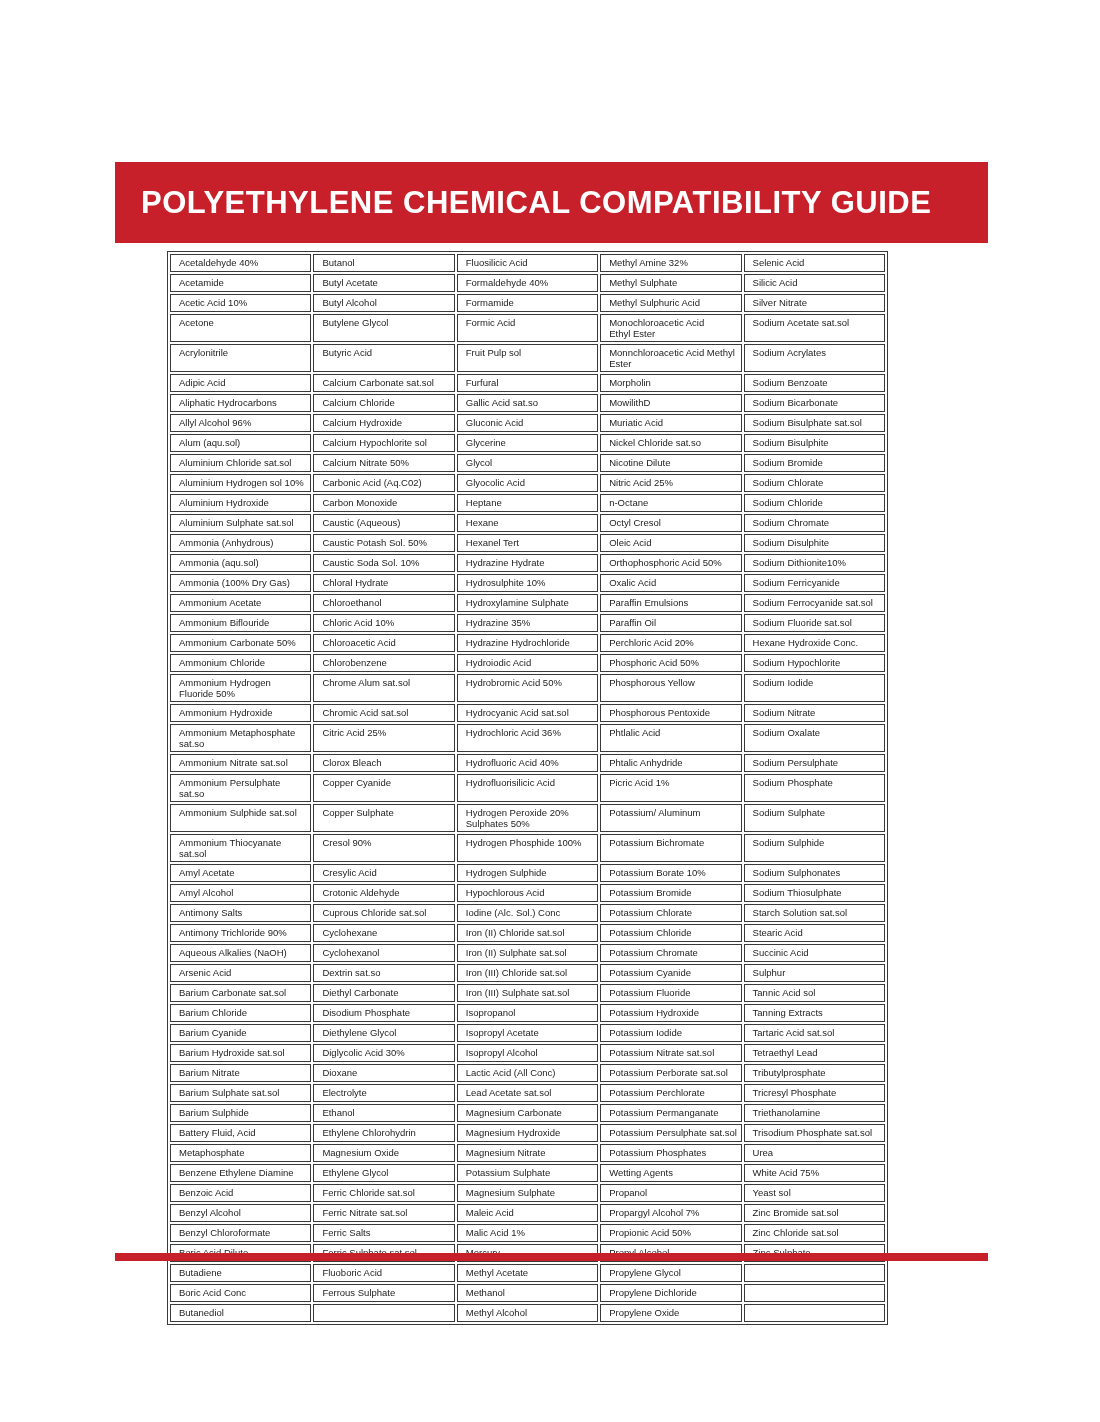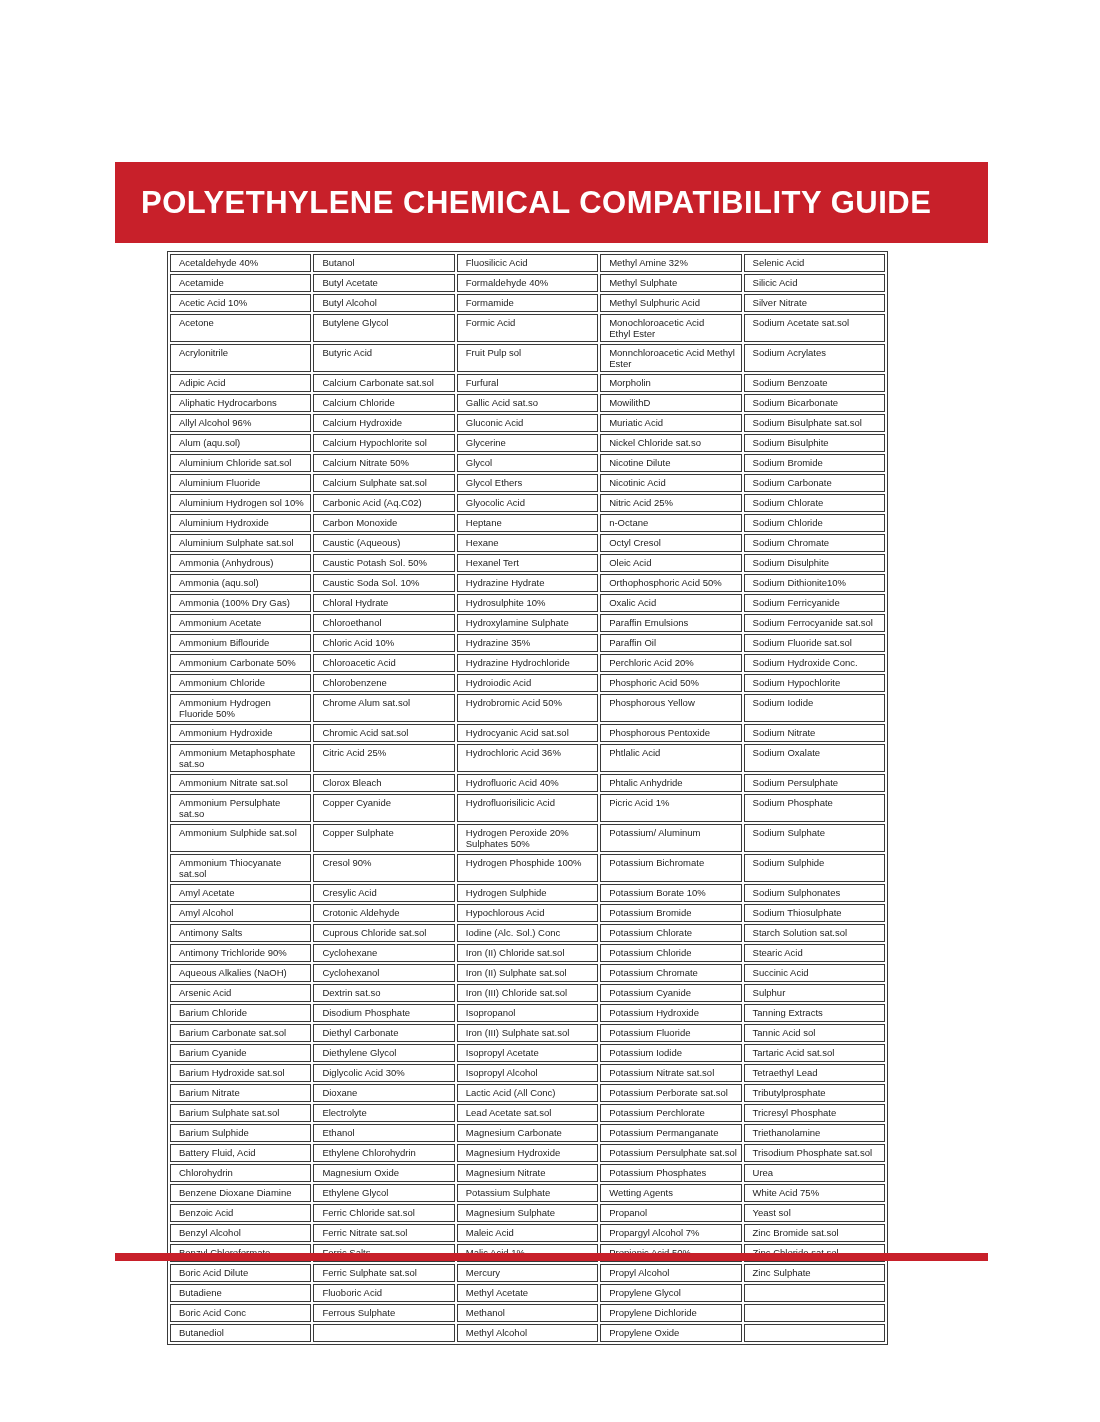--- a/index.html
+++ b/index.html
@@ -143,27 +143,20 @@
             <td>Sodium Bisulphite</td>
           </tr>
           <tr>
             <td>Aluminium Chloride sat.sol</td>
             <td>Calcium Nitrate 50%</td>
             <td>Glycol</td>
             <td>Nicotine Dilute</td>
             <td>Sodium Bromide</td>
           </tr>
           <tr>
-            <td>Aluminium Fluoride</td>
-            <td>Calcium Sulphate sat.sol</td>
-            <td>Glycol Ethers</td>
-            <td>Nicotinic Acid</td>
-            <td>Sodium Carbonate</td>
-          </tr>
-          <tr>
             <td>Aluminium Hydrogen sol 10%</td>
             <td>Carbonic Acid (Aq.C02)</td>
             <td>Glyocolic Acid</td>
             <td>Nitric Acid 25%</td>
             <td>Sodium Chlorate</td>
           </tr>
           <tr>
             <td>Aluminium Hydroxide</td>
             <td>Carbon Monoxide</td>
             <td>Heptane</td>
@@ -210,21 +203,21 @@
             <td>Chloric Acid 10%</td>
             <td>Hydrazine 35%</td>
             <td>Paraffin Oil</td>
             <td>Sodium Fluoride sat.sol</td>
           </tr>
           <tr>
             <td>Ammonium Carbonate 50%</td>
             <td>Chloroacetic Acid</td>
             <td>Hydrazine Hydrochloride</td>
             <td>Perchloric Acid 20%</td>
-            <td>Sodium Hydroxide Conc.</td>
+            <td>Hexane Hydroxide Conc.</td>
           </tr>
           <tr>
             <td>Ammonium Chloride</td>
             <td>Chlorobenzene</td>
             <td>Hydroiodic Acid</td>
             <td>Phosphoric Acid 50%</td>
             <td>Sodium Hypochlorite</td>
           </tr>
           <tr>
             <td>Ammonium Hydrogen Fluoride 50%</td>
@@ -312,34 +305,34 @@
             <td>Succinic Acid</td>
           </tr>
           <tr>
             <td>Arsenic Acid</td>
             <td>Dextrin sat.so</td>
             <td>Iron (III) Chloride sat.sol</td>
             <td>Potassium Cyanide</td>
             <td>Sulphur</td>
           </tr>
           <tr>
+            <td>Barium Carbonate sat.sol</td>
+            <td>Diethyl Carbonate</td>
+            <td>Iron (III) Sulphate sat.sol</td>
+            <td>Potassium Fluoride</td>
+            <td>Tannic Acid sol</td>
+          </tr>
+          <tr>
             <td>Barium Chloride</td>
             <td>Disodium Phosphate</td>
             <td>Isopropanol</td>
             <td>Potassium Hydroxide</td>
             <td>Tanning Extracts</td>
           </tr>
           <tr>
-            <td>Barium Carbonate sat.sol</td>
-            <td>Diethyl Carbonate</td>
-            <td>Iron (III) Sulphate sat.sol</td>
-            <td>Potassium Fluoride</td>
-            <td>Tannic Acid sol</td>
-          </tr>
-          <tr>
             <td>Barium Cyanide</td>
             <td>Diethylene Glycol</td>
             <td>Isopropyl Acetate</td>
             <td>Potassium Iodide</td>
             <td>Tartaric Acid sat.sol</td>
           </tr>
           <tr>
             <td>Barium Hydroxide sat.sol</td>
             <td>Diglycolic Acid 30%</td>
             <td>Isopropyl Alcohol</td>
@@ -368,28 +361,28 @@
             <td>Triethanolamine</td>
           </tr>
           <tr>
             <td>Battery Fluid, Acid</td>
             <td>Ethylene Chlorohydrin</td>
             <td>Magnesium Hydroxide</td>
             <td>Potassium Persulphate sat.sol</td>
             <td>Trisodium Phosphate sat.sol</td>
           </tr>
           <tr>
-            <td>Chlorohydrin</td>
+            <td>Metaphosphate</td>
             <td>Magnesium Oxide</td>
             <td>Magnesium Nitrate</td>
             <td>Potassium Phosphates</td>
             <td>Urea</td>
           </tr>
           <tr>
-            <td>Benzene Dioxane Diamine</td>
+            <td>Benzene Ethylene Diamine</td>
             <td>Ethylene Glycol</td>
             <td>Potassium Sulphate</td>
             <td>Wetting Agents</td>
             <td>White Acid 75%</td>
           </tr>
           <tr>
             <td>Benzoic Acid</td>
             <td>Ferric Chloride sat.sol</td>
             <td>Magnesium Sulphate</td>
             <td>Propanol</td>

